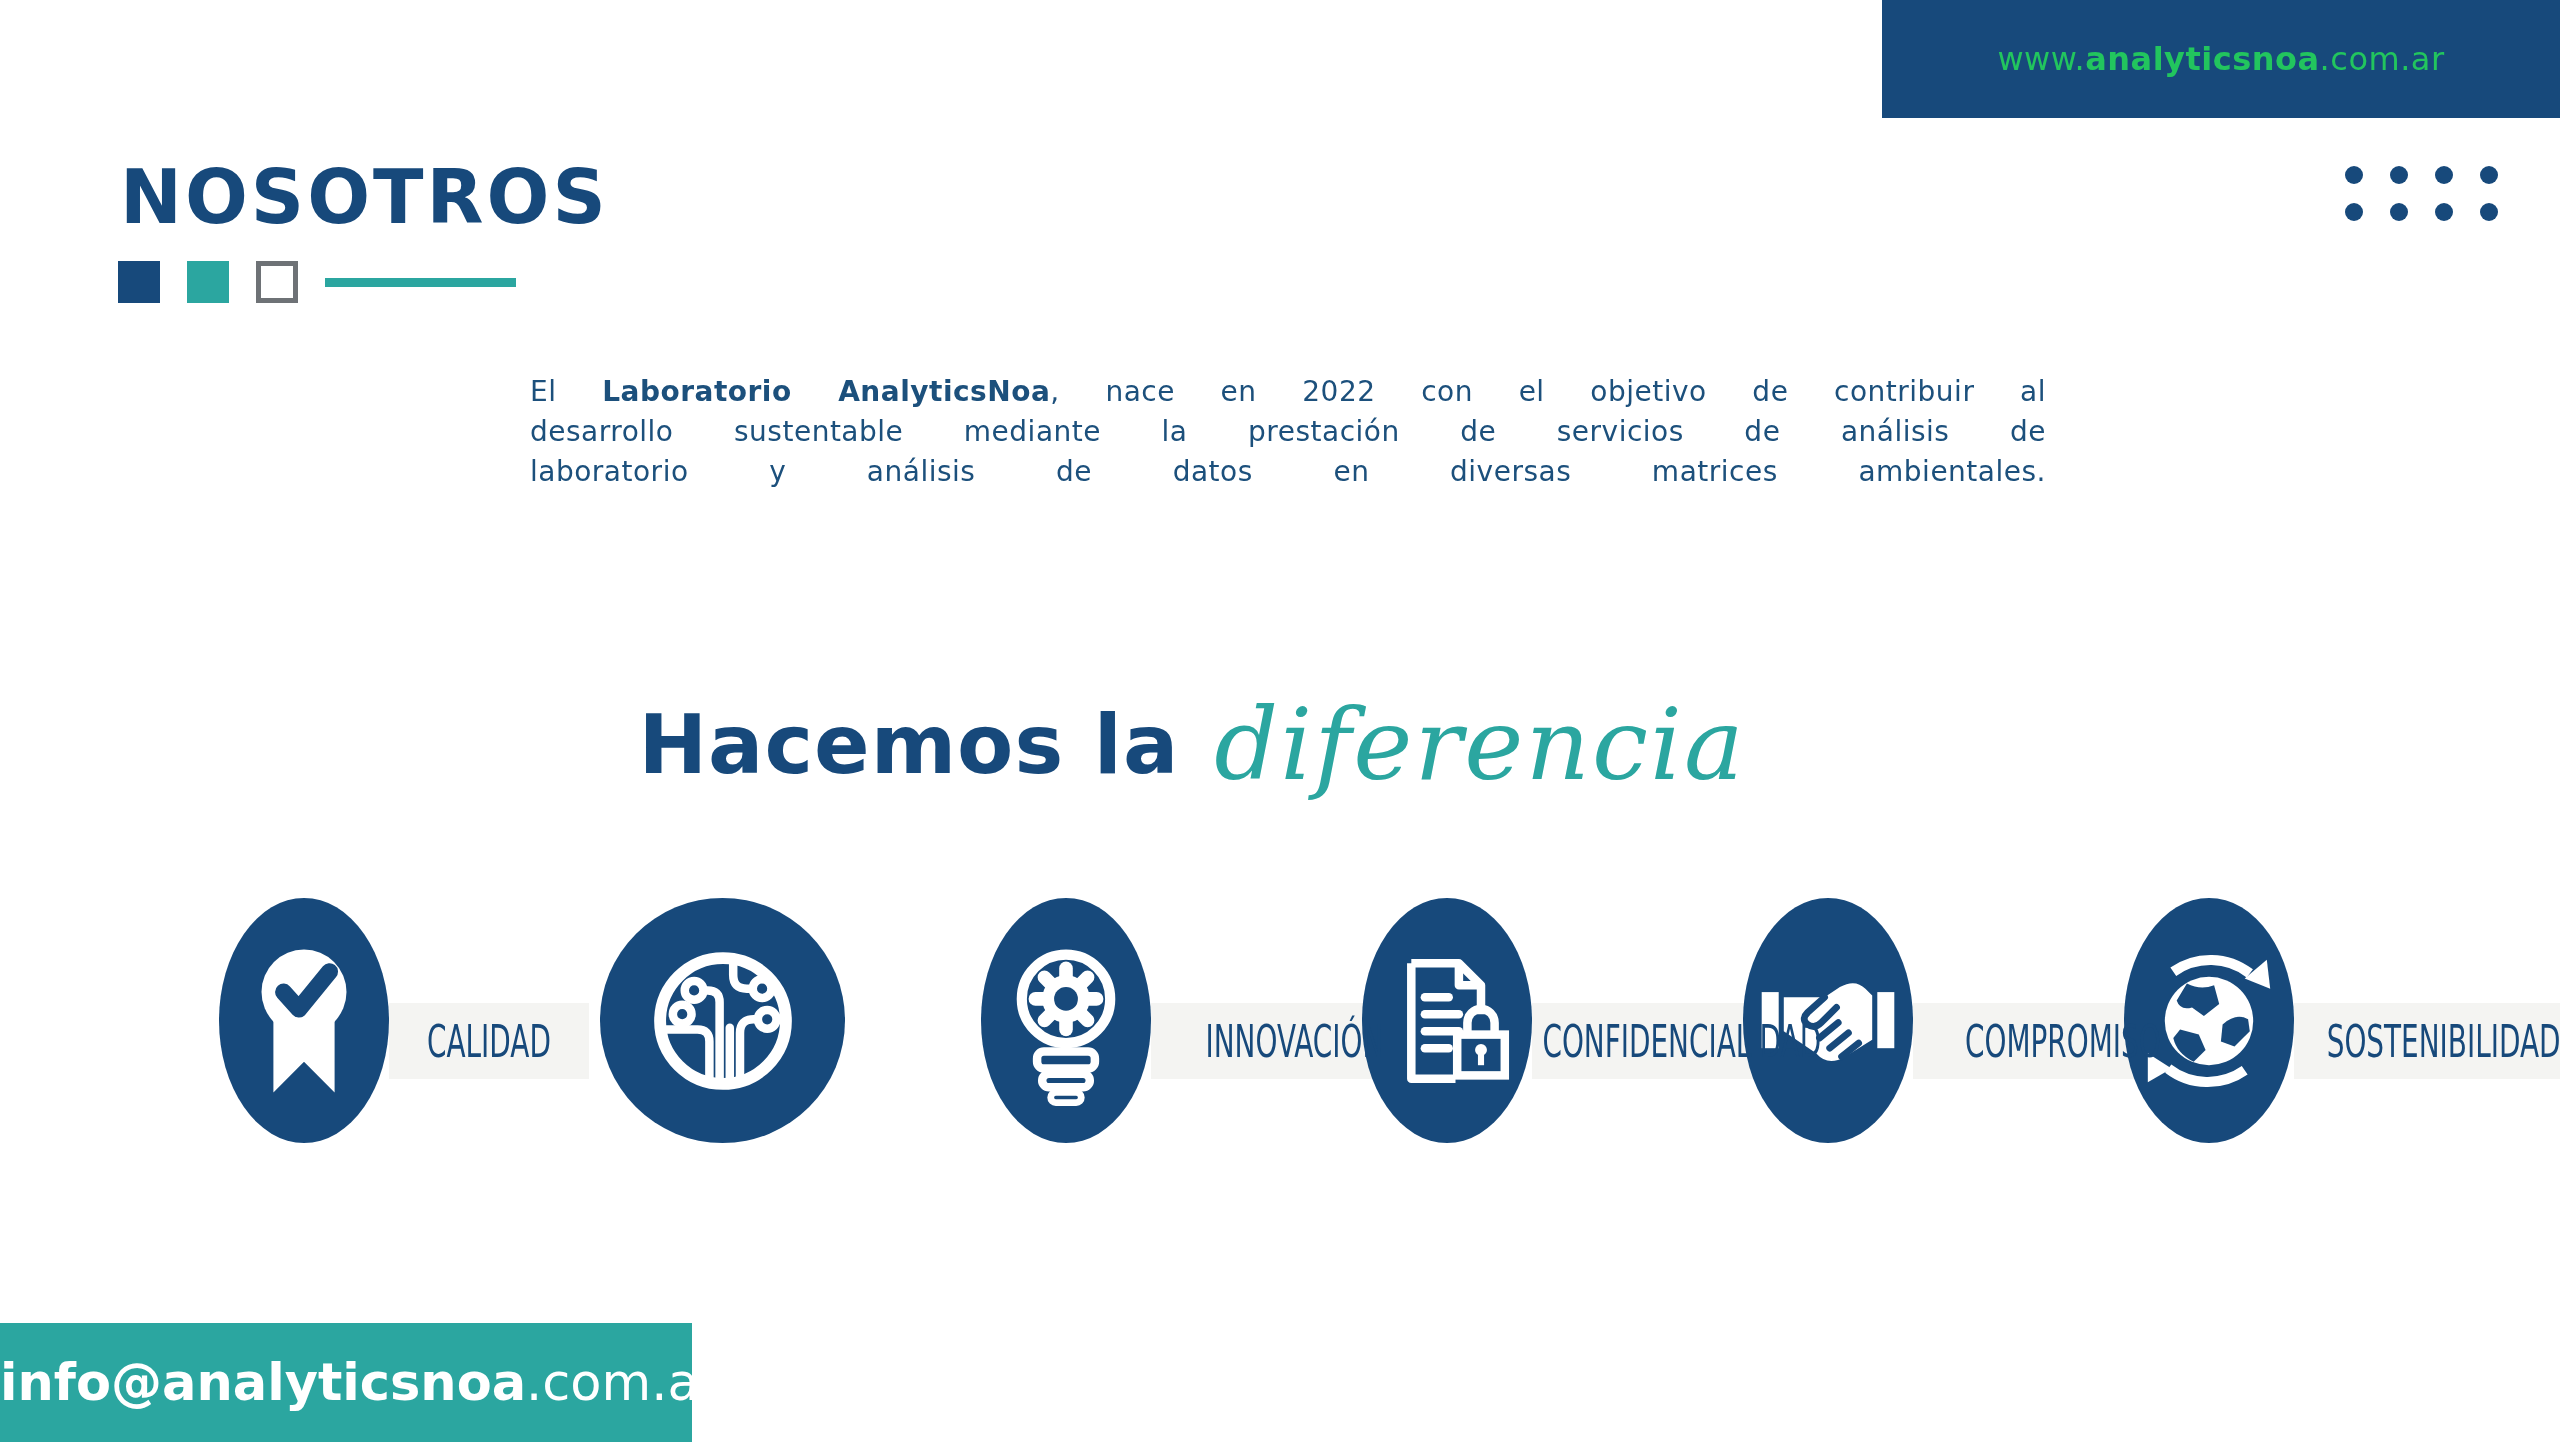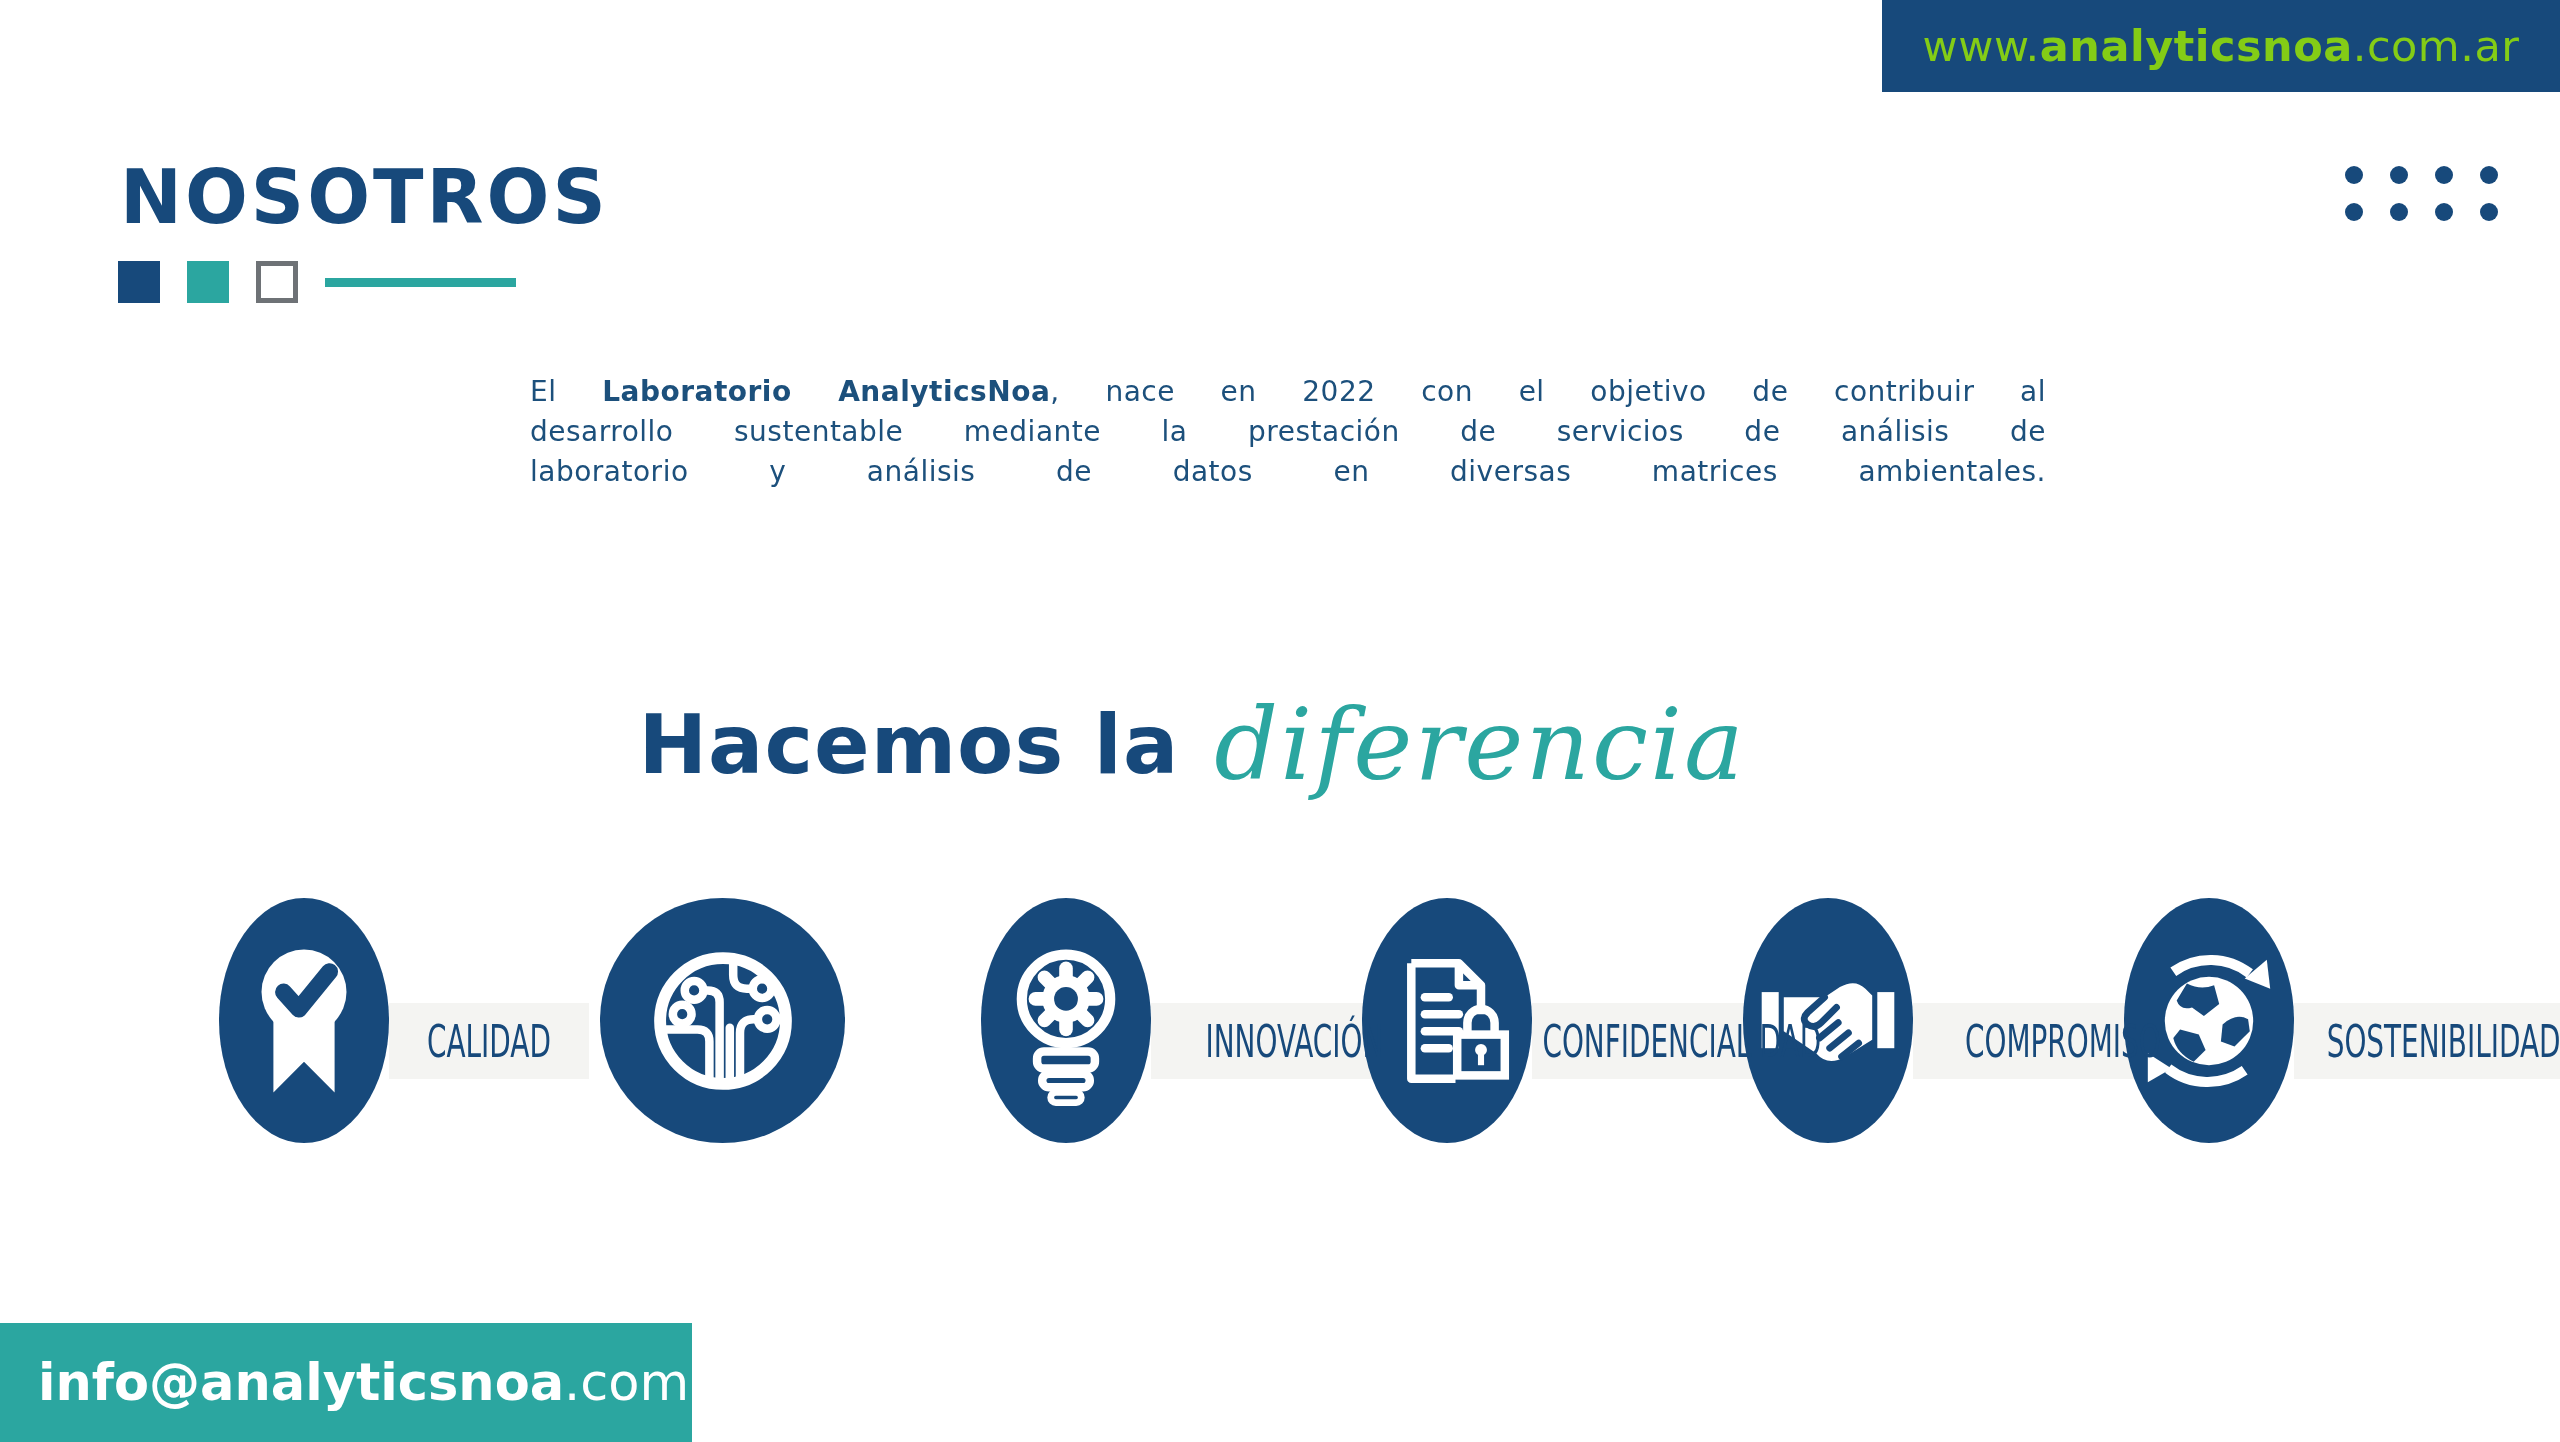--- a/index.html
+++ b/index.html
@@ -5,24 +5,24 @@
   html,body{margin:0;padding:0;}
   body{
     width:2560px;height:1442px;position:relative;overflow:hidden;
     background:#ffffff;
     font-family:"DejaVu Sans","Liberation Sans",sans-serif;
     --primary-blue:#17497B;--teal:#2BA6A0;--label-bg:#F4F4F2;--text-blue:#1C507C;
   }
 
   
   .top-banner{
-    position:absolute;top:0;right:0;width:678px;height:92px;
+    position:absolute;top:0;right:0;width:678px;height:118px;
     background:var(--primary-blue,#17497B);
     display:flex;align-items:center;justify-content:center;
-    color:#84cc16;font-size:43px;letter-spacing:.5px;
+    color:#22c55e;font-size:32px;letter-spacing:.5px;
   }
   .top-banner b{font-weight:bold;}
 
   
   .heading-block{position:absolute;left:118px;top:158px;}
   .page-title{
     margin:2px;font-size:74px;font-weight:bold;letter-spacing:3px;
     color:var(--primary-blue,#17497B);line-height:1;
   }
   .accent-row{display:flex;align-items:center;margin-top:26px;height:44px;}
@@ -77,21 +77,21 @@
     margin-top:41px;width:300px;height:76px;background:var(--label-bg,#F4F4F2);
     display:flex;align-items:center;justify-content:center;
     color:var(--primary-blue,#17497B);font-size:45px;white-space:nowrap;
   }
   .value-label span{display:inline-block;transform:scaleX(.62);transform-origin:center;}
 
   
   .bottom-banner{
     position:absolute;left:0;top:1323px;width:692px;height:119px;
     background:var(--teal,#2BA6A0);color:#fff;font-size:51px;
-    display:flex;align-items:center;padding-left:38px;box-sizing:border-box;
+    display:flex;align-items:center;box-sizing:border-box;
   }
   .bottom-banner b{font-weight:bold;}
 </style>
 </head>
 <body style="--primary-blue: #17497B; --teal: #2BA6A0; --label-bg: #F4F4F2; --text-blue: #1C507C;">
 
 <div class="top-banner">
   <span><span>www.</span><b>analyticsnoa</b><span>.com.ar</span></span>
 </div>
 

